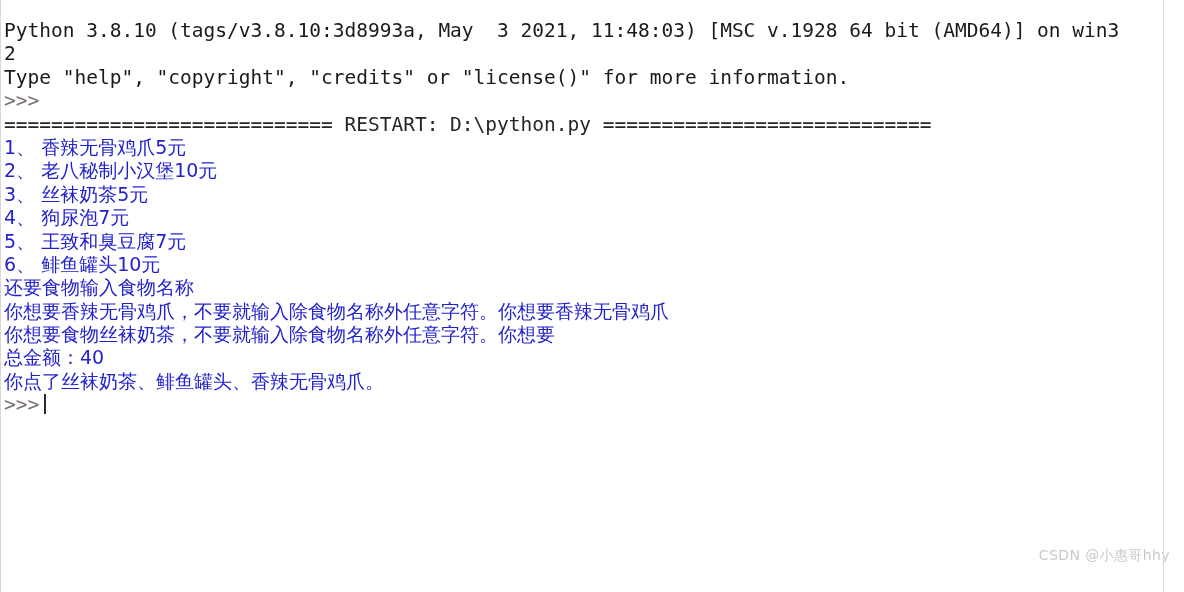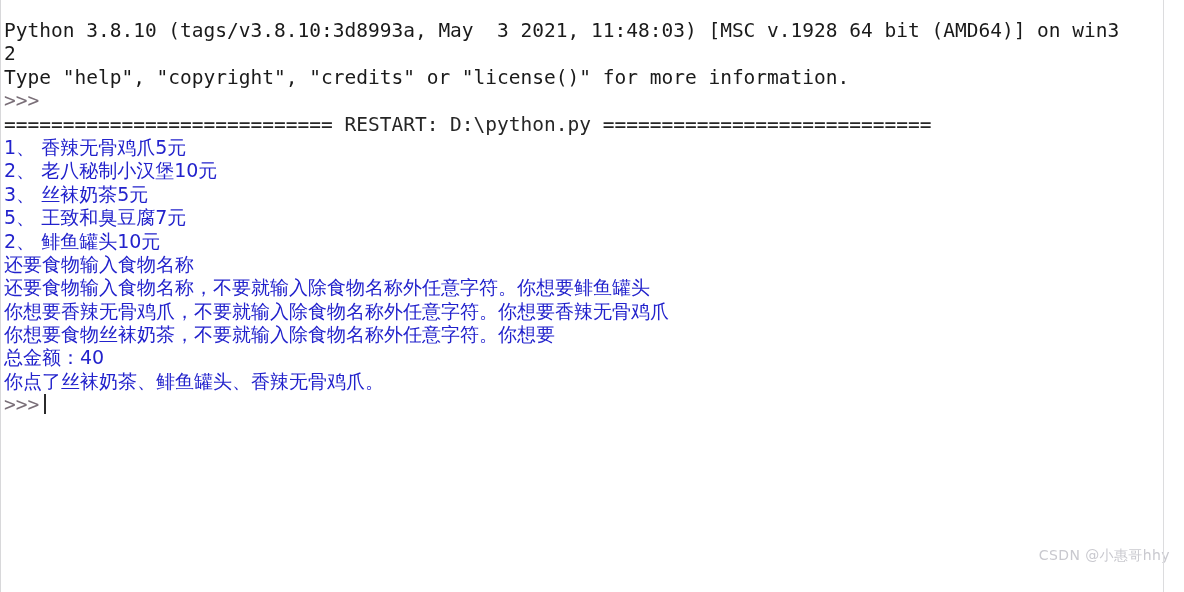--- a/index.html
+++ b/index.html
@@ -115,25 +115,25 @@
     <div class="line c-banner">Python 3.8.10 (tags/v3.8.10:3d8993a, May  3 2021, 11:48:03) [MSC v.1928 64 bit (AMD64)] on win3</div>
     <div class="line c-banner">2</div>
     <div class="line c-banner">Type "help", "copyright", "credits" or "license()" for more information.</div>
     <div class="line c-prompt">&gt;&gt;&gt;</div>
 
     <div class="line c-restart">============================ RESTART: D:\python.py ============================</div>
 
     <div class="line c-stdout">1、 香辣无骨鸡爪5元</div>
     <div class="line c-stdout">2、 老八秘制小汉堡10元</div>
     <div class="line c-stdout">3、 丝袜奶茶5元</div>
+    <div class="line c-stdout">4、 狗尿泡7元</div>
     <div class="line c-stdout">5、 王致和臭豆腐7元</div>
-    <div class="line c-stdout">2、 鲱鱼罐头10元</div>
+    <div class="line c-stdout">6、 鲱鱼罐头10元</div>
 
     <div class="line c-stdout">还要食物输入食物名称</div>
-    <div class="line c-stdout">还要食物输入食物名称，不要就输入除食物名称外任意字符。你想要鲱鱼罐头</div>
     <div class="line c-stdout">你想要香辣无骨鸡爪，不要就输入除食物名称外任意字符。你想要香辣无骨鸡爪</div>
     <div class="line c-stdout">你想要食物丝袜奶茶，不要就输入除食物名称外任意字符。你想要</div>
 
     <div class="line c-stdout">总金额：40</div>
     <div class="line c-stdout">你点了丝袜奶茶、鲱鱼罐头、香辣无骨鸡爪。</div>
 
     <div class="line"><span class="c-prompt">&gt;&gt;&gt;</span><span class="caret"></span></div>
 
   </div>
 

